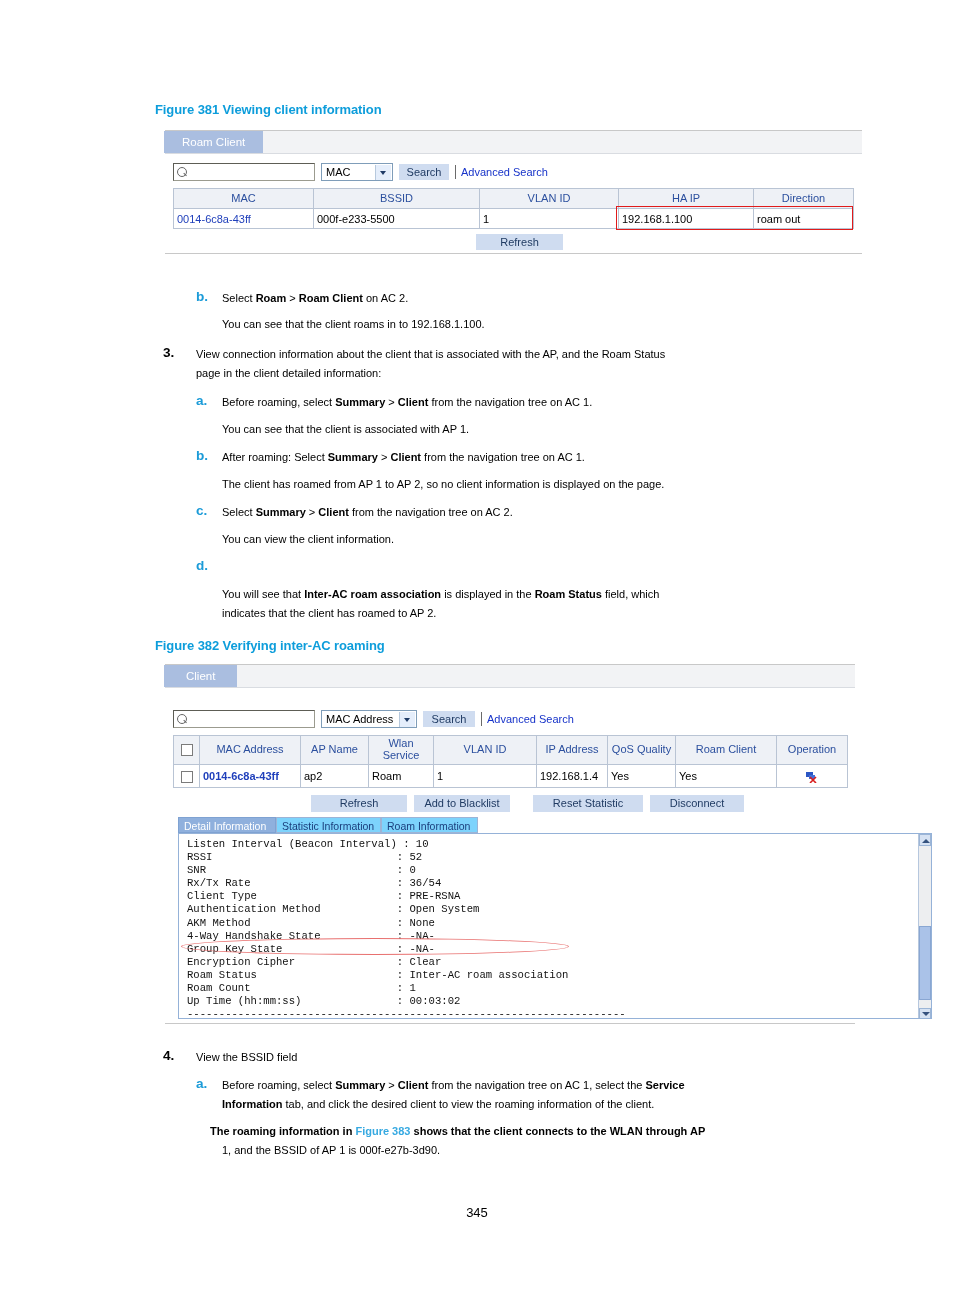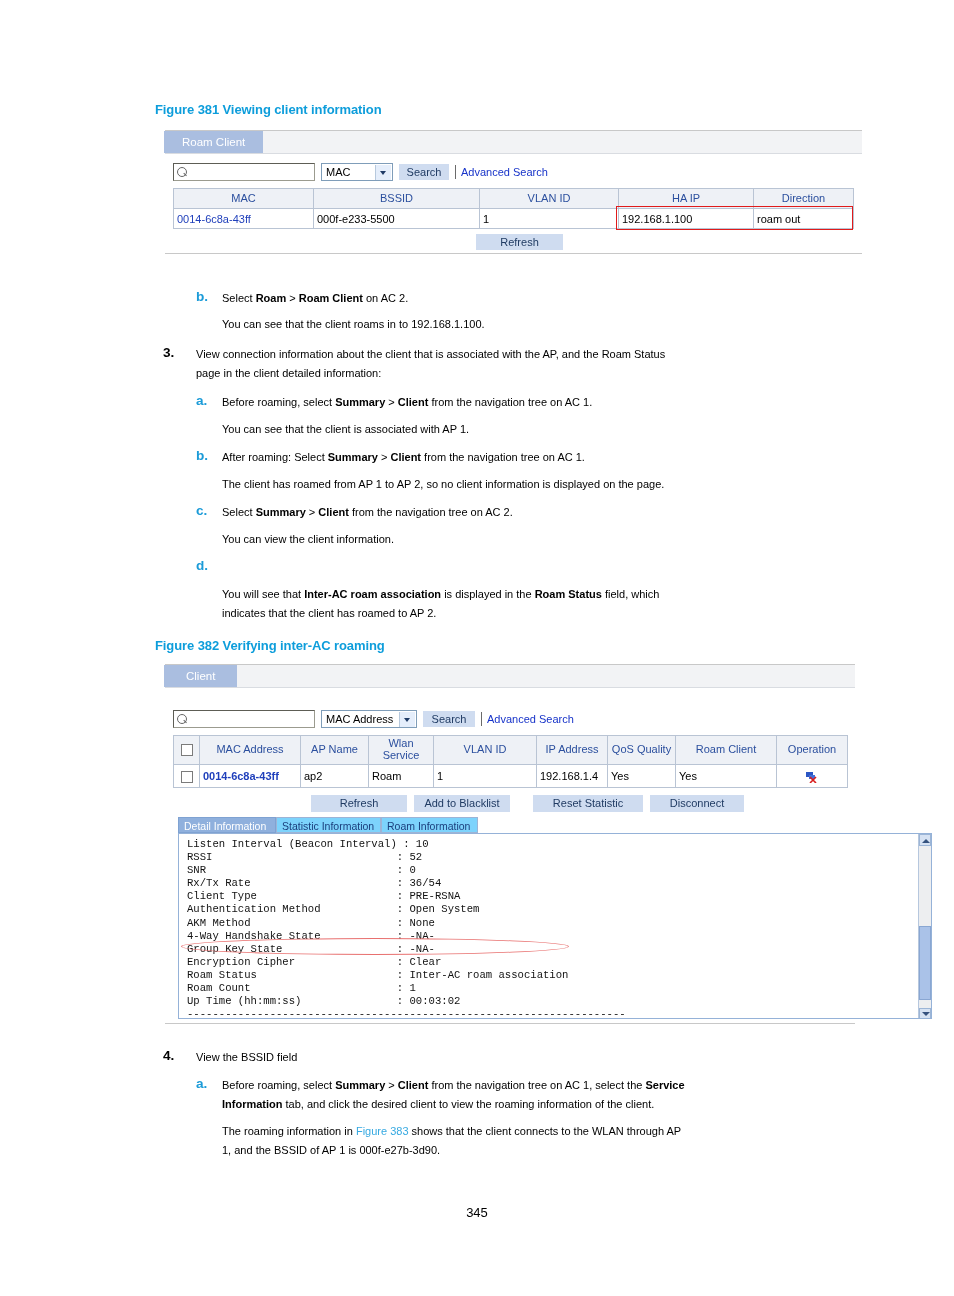--- a/index.html
+++ b/index.html
@@ -518,18 +518,18 @@
     <div class="shot-botline"></div>
   </div>
 
   <div class="marker" style="left:163px; top:1048px;">4.</div>
   <div class="txt" style="left:196px; top:1048px;">View the BSSID field</div>
 
   <div class="marker alpha" style="left:196px; top:1076px;">a.</div>
   <div class="txt" style="left:222px; top:1076px; width:648px;"><span>Before roaming, select </span><span class="b">Summary</span><span> &gt; </span><span class="b">Client</span><span> from the navigation tree on AC 1, select the </span><span class="b">Service</span></div>
   <div class="txt" style="left:222px; top:1095px; width:648px;"><span class="b">Information</span><span> tab, and click the desired client to view the roaming information of the client.</span></div>
 
-  <div class="txt" style="left:222px; top:1122px; width:648px;"><span>The roaming information in </span><span class="xlink">Figure 383</span><span> shows that the client connects to the WLAN through AP</span></div>
+  <div class="txt" style="left:210px; top:1122px; width:648px;font-weight:bold;"><span>The roaming information in </span><span class="xlink">Figure 383</span><span> shows that the client connects to the WLAN through AP</span></div>
   <div class="txt" style="left:222px; top:1141px; width:648px;">1, and the BSSID of AP 1 is 000f-e27b-3d90.</div>
 
   <div class="pagenum">345</div>
 
 </div>
 
 </body></html>

